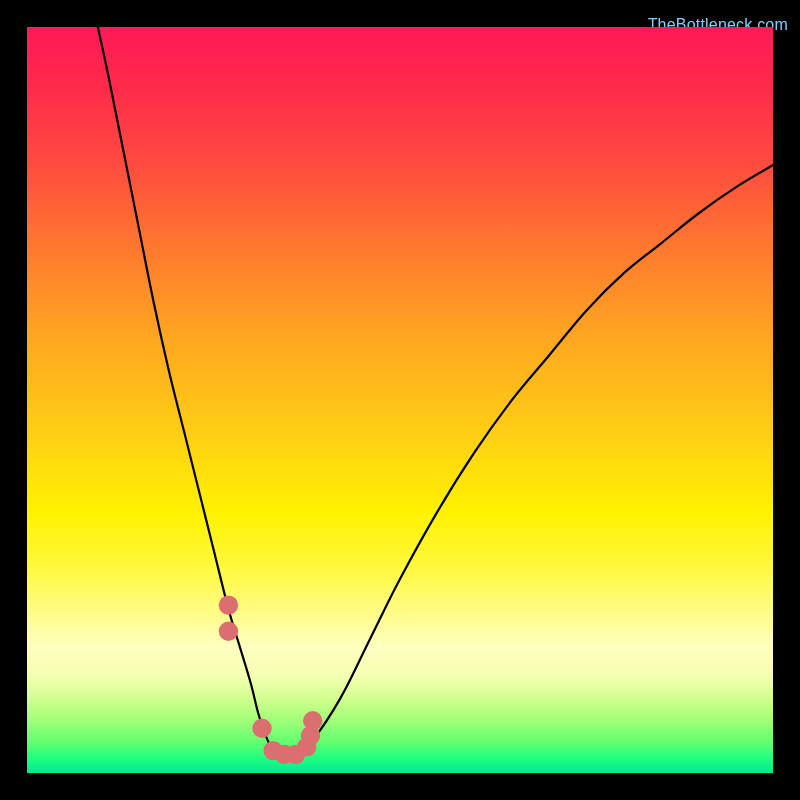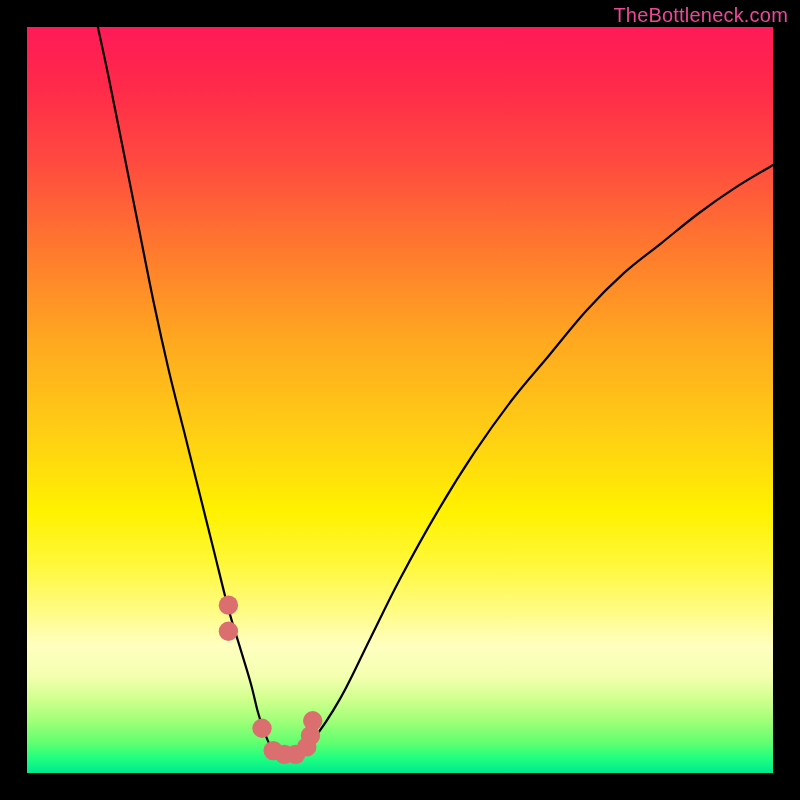--- a/index.html
+++ b/index.html
@@ -29,25 +29,25 @@
       #ffffc0 83%,
       #f4ffb0 87%,
       #d2ff90 90%,
       #a0ff78 93%,
       #60ff70 96%,
       #20ff80 98%,
       #00e890 100%);
   }
   .watermark {
     position: absolute;
-    top: 4px;
+    top: 16px;
     right: 12px;
     font-family: Arial, Helvetica, sans-serif;
-    font-size: 20px;
-    color: #ec4899;
+    font-size: 16px;
+    color: #7dd3fc;
     font-weight: 500;
     letter-spacing: 0.2px;
   }
   svg.curve {
     position: absolute;
     left: 0; top: 0;
     width: 746px;
     height: 746px;
   }
   .marker {

